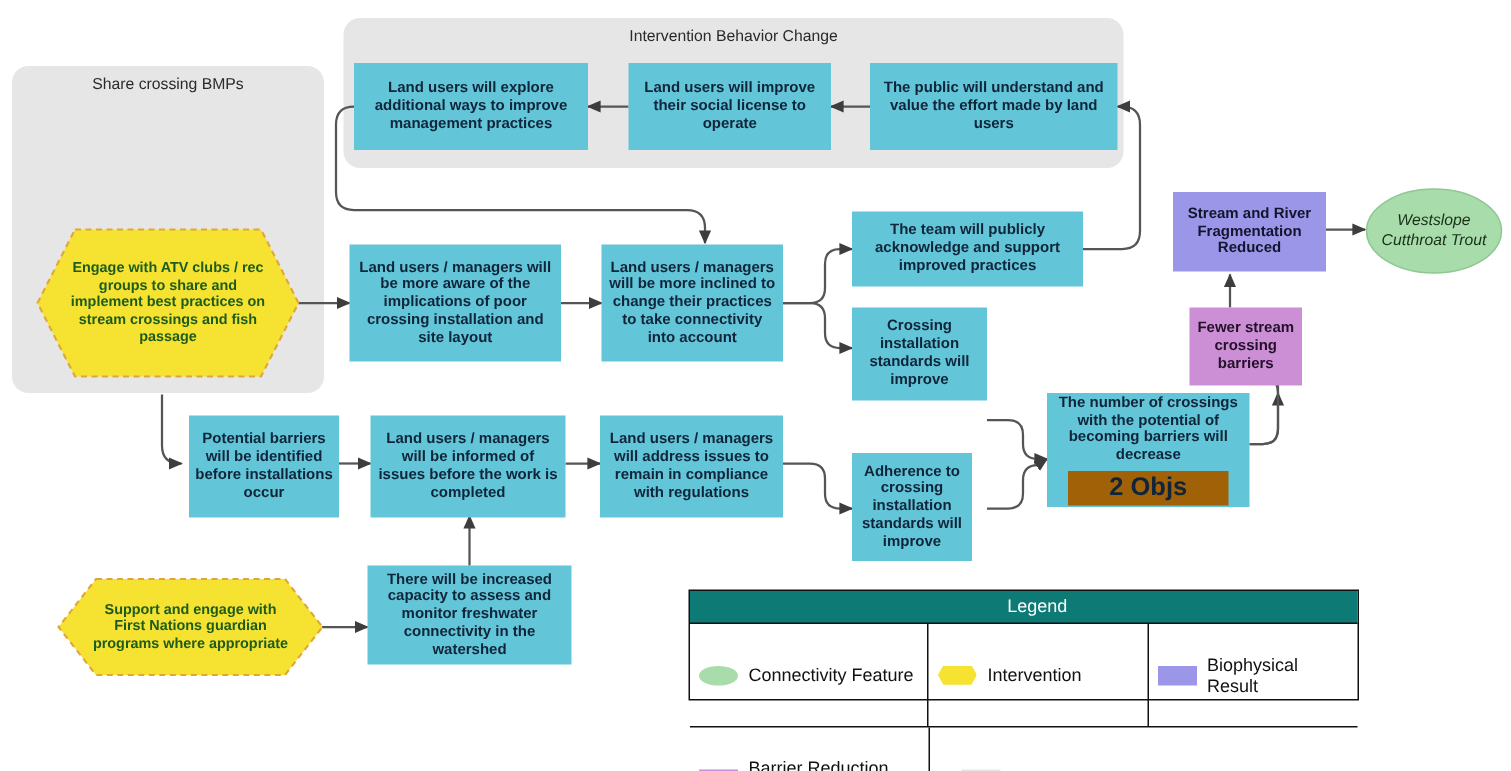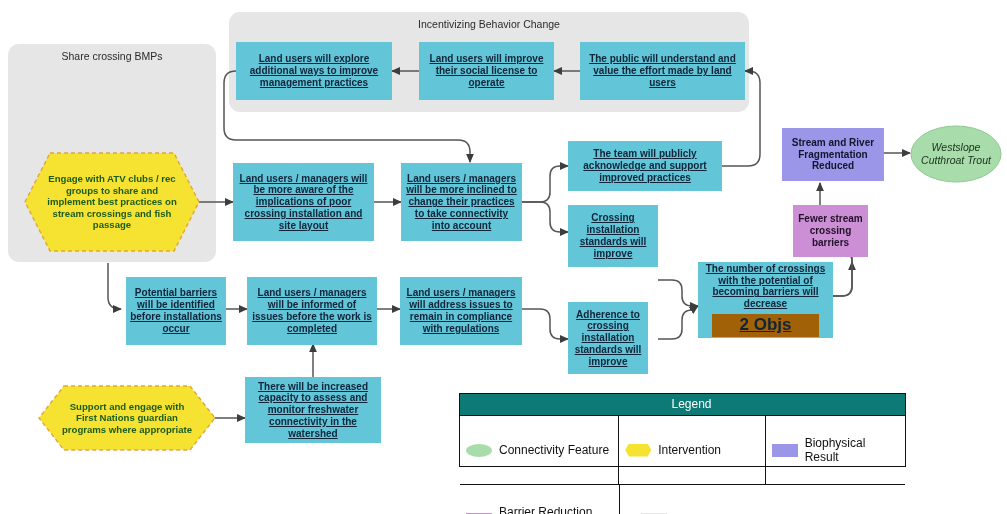--- a/index.html
+++ b/index.html
@@ -48,21 +48,20 @@
     font-size: 10.5px;
     color: #2a2a2a;
   }
   .irbox {
     background: #62c6d8;
     color: #10243a;
     font-size: 10px;
     font-weight: 700;
     padding: 3px 4px;
     flex-direction: column;
-    text-decoration: underline;
   }
   .irbox .sub {
     margin-top: 4px;
     background: #a16207;
     color: #10243a;
     font-weight: 700;
     font-size: 17px;
     width: 84%;
     padding: 1px 0 2px 0;
     text-align: center;
@@ -165,21 +164,21 @@
 </head>
 <body>
 
 <div id="canvas">
 
   <div class="node groupbox" style="left:8px; top:44px; width:208px; height:218px;">
     <div class="gb-title">Share crossing BMPs</div>
   </div>
 
   <div class="node groupbox" style="left:229px; top:12px; width:520px; height:100px;">
-    <div class="gb-title">Incentivizing Behavior Change</div>
+    <div class="gb-title">Intervention Behavior Change</div>
   </div>
 
   <svg class="wires" viewBox="0 0 1007 514" xmlns="http://www.w3.org/2000/svg">
     <defs>
       <marker id="ah" markerWidth="7" markerHeight="7" refX="5.6" refY="3" orient="auto" markerUnits="strokeWidth">
         <path d="M0,0.3 L6.2,3 L0,5.7 z" fill="#3d3d3d"></path>
       </marker>
     </defs>
     <g stroke="#555555" stroke-width="1.5" fill="none" marker-end="url(#ah)">
 

